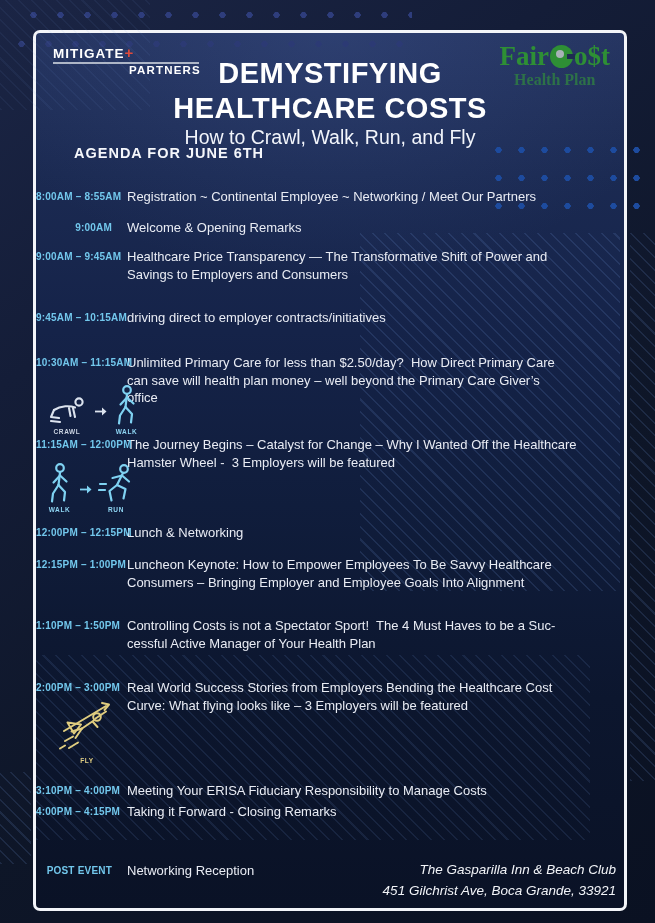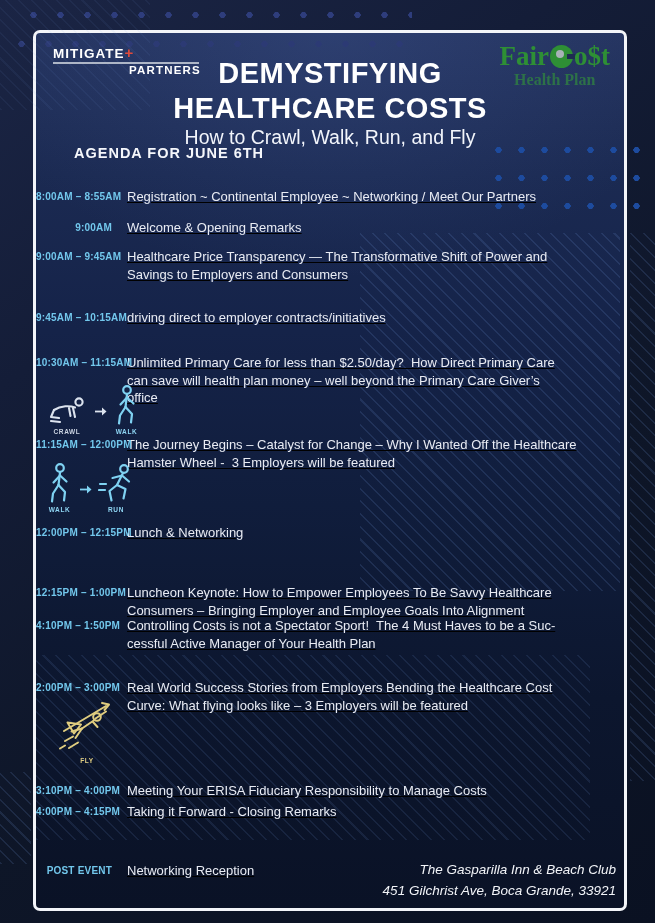--- a/index.html
+++ b/index.html
@@ -48,27 +48,27 @@
   .fc-cdot{position:absolute;left:6px;top:5px;width:8px;height:8px;border-radius:50%;background:#a8b2b8;}
   .fc-cnotch{position:absolute;right:-2px;top:9px;width:8px;height:5px;background:#1d2b50;}
   .fc-line2{font-size:16px;font-weight:700;color:#2d7148;margin-top:1px;}
   
   .header{position:absolute;left:0;top:23px;width:100%;text-align:center;color:#fff;}
   .title-line{font-size:29px;font-weight:700;letter-spacing:0.5px;line-height:35px;}
   .subtitle{font-size:19.5px;font-weight:400;color:#f2f5fb;}
   .agenda-heading{position:absolute;left:8px;top:112px;font-size:14.5px;font-weight:700;
     letter-spacing:1px;color:#f5f7fb;margin-left:30px;}
   
-  .row{position:absolute;left:0;right:0;text-decoration:underline;}
+  .row{position:absolute;left:0;right:0;}
   .row .time{position:absolute;left:0;top:3px;width:76px;text-align:right;
     font-size:10px;font-weight:700;color:#72c7ec;letter-spacing:0.2px;white-space:nowrap;}
   .row .desc{margin-left:91px;font-size:13px;line-height:17.5px;color:#e9ecf4;}
   .row .line{white-space:pre;}
   .r1{top:155px;} .r2{top:186px;} .r3{top:215px;} .r4{top:276px;} .r5{top:321px;}
-  .r6{top:403px;} .r7{top:491px;} .r8{top:551px;} .r9{top:584px;} .r10{top:646px;}
+  .r6{top:403px;} .r7{top:491px;} .r8{top:523px;} .r9{top:584px;} .r10{top:646px;}
   .r11{top:749px;} .r12{top:770px;} .r13{top:829px;}
   
   .icon-pair{position:absolute;display:flex;align-items:flex-end;gap:6px;}
   .pair-5{left:10px;top:31px;}
   .pair-6{left:10px;top:27px;}
   .agenda-icon{display:flex;flex-direction:column;align-items:center;gap:2px;}
   .icon-label{font-size:6.5px;font-weight:700;letter-spacing:0.6px;}
   .lbl-crawl{color:#ccd4e2;} .lbl-cyan{color:#8fd6f4;} .lbl-fly{color:#dfcc82;}
   .pair-arrow{margin-bottom:18px;}
   .fly-wrap{position:absolute;left:22px;top:16px;display:flex;flex-direction:column;align-items:center;gap:2px;}
@@ -217,21 +217,21 @@
 
       <div class="row r8">
         <div class="time">12:15PM – 1:00PM</div>
         <div class="desc">
           <div class="line">Luncheon Keynote: How to Empower Employees To Be Savvy Healthcare</div>
           <div class="line">Consumers – Bringing Employer and Employee Goals Into Alignment</div>
         </div>
       </div>
 
       <div class="row r9">
-        <div class="time">4:10PM – 1:50PM</div>
+        <div class="time">1:10PM – 1:50PM</div>
         <div class="desc">
           <div class="line">Controlling Costs is not a Spectator Sport!  The 4 Must Haves to be a Suc-</div>
           <div class="line">cessful Active Manager of Your Health Plan</div>
         </div>
       </div>
 
       <div class="row r10">
         <div class="time">2:00PM – 3:00PM</div>
         <div class="desc">
           <div class="line">Real World Success Stories from Employers Bending the Healthcare Cost</div>

